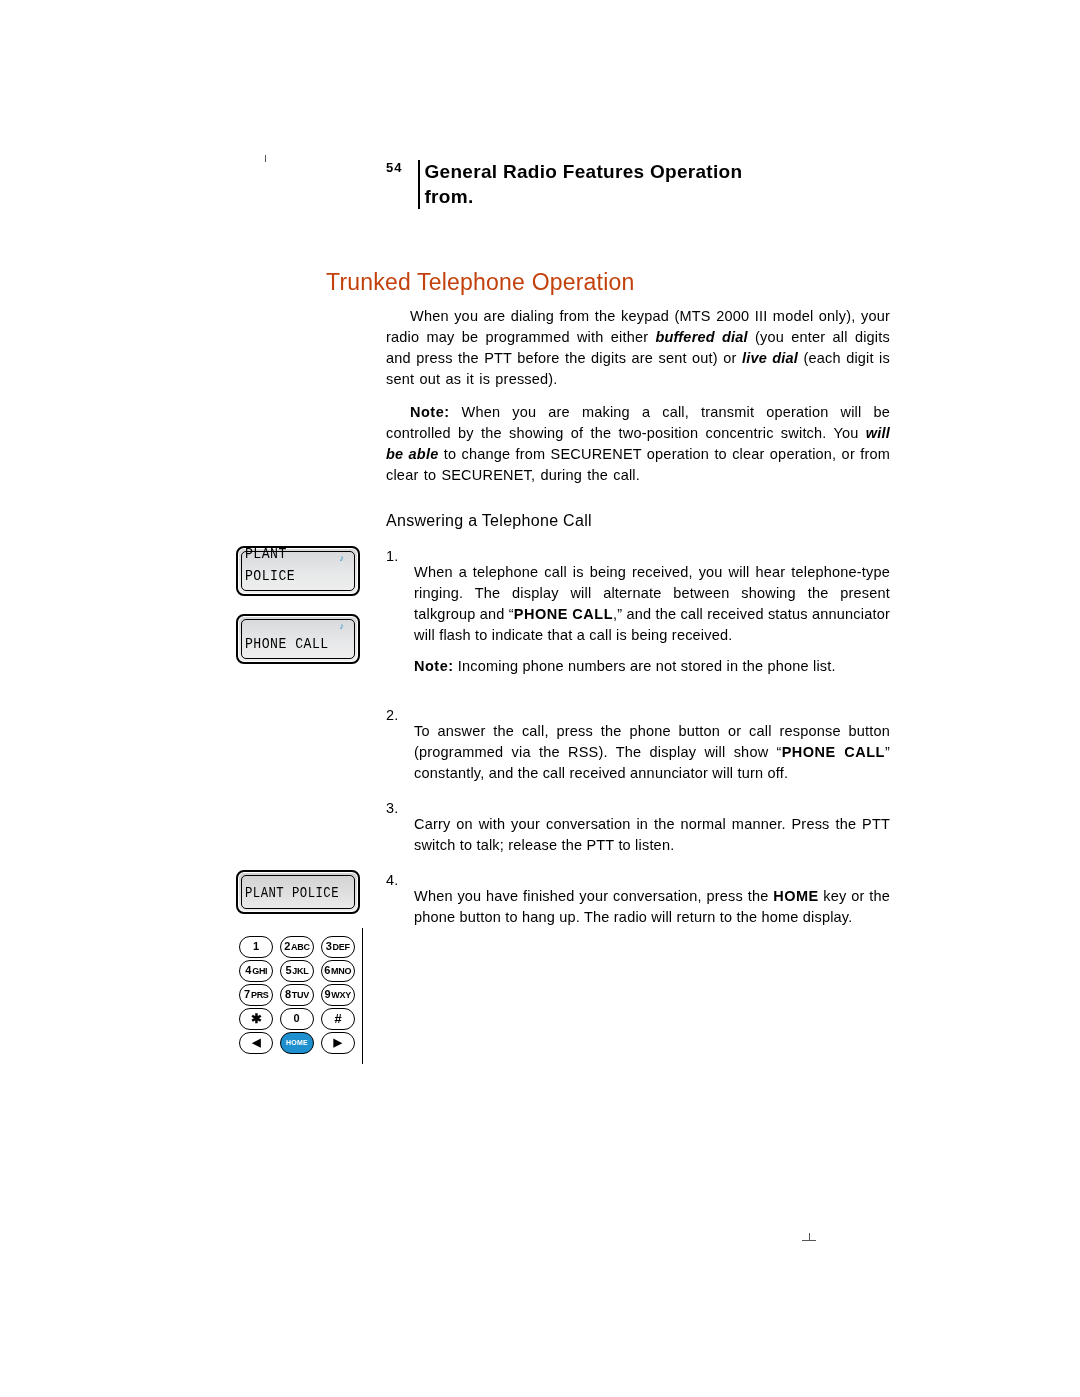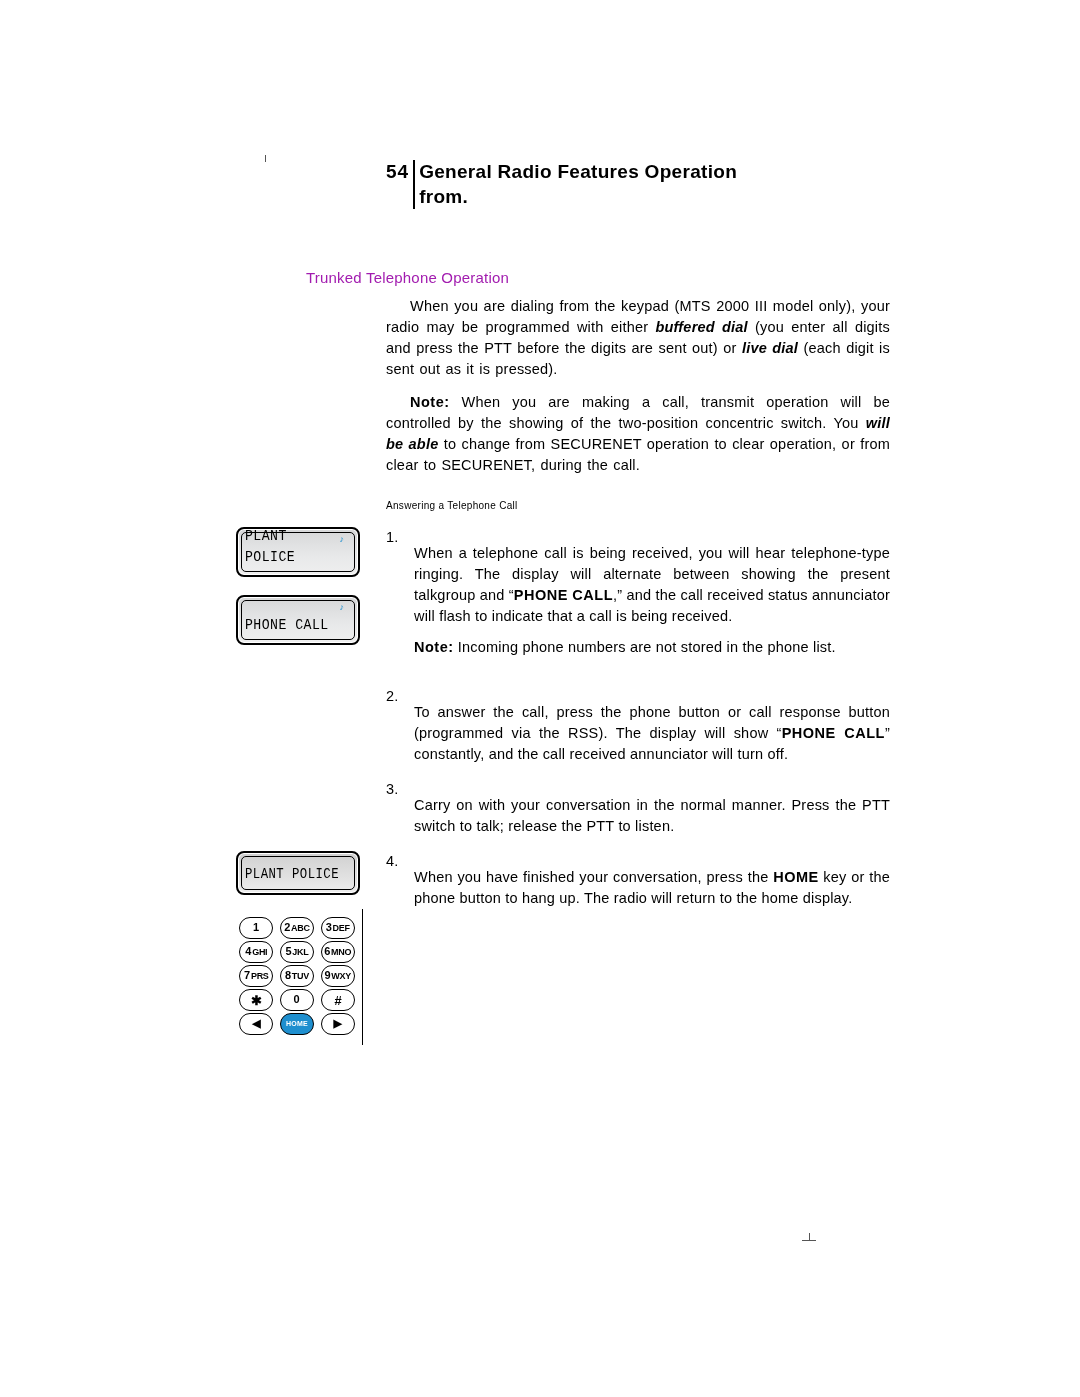--- a/index.html
+++ b/index.html
@@ -17,54 +17,54 @@
     padding: 160px 190px 100px 236px;
   }
   .header {
     display: flex;
     align-items: flex-start;
     margin-bottom: 60px;
     margin-left: 150px;
   }
   .page-num {
     font-weight: bold;
-    font-size: 19px;
+    font-size: 13px;
     letter-spacing: 1px;
-    padding-right: 4px;
+    padding-right: 16px;
     line-height: 1.3;
   }
   .vline {
     width: 2px;
     background: #000;
     align-self: stretch;
     min-height: 48px;
   }
   .header-title {
     font-weight: bold;
     font-size: 19px;
     padding-left: 4px;
     line-height: 1.3;
     letter-spacing: 0.3px;
   }
   .section-title {
-    color: #a21caf;
-    font-size: 15px;
-    margin-left: 70px;
+    color: #c2410c;
+    font-size: 23px;
+    margin-left: 90px;
     margin-bottom: 10px;
     letter-spacing: 0.2px;
   }
   .body-col {
     margin-left: 150px;
     font-size: 14.5px;
     line-height: 1.45;
     text-align: justify;
   }
   .body-col p { margin: 0 0 12px 0; letter-spacing: 0.2px; word-spacing: 1px; }
   .body-col .indent { text-indent: 24px; }
-  .subhead { font-size: 10px; margin: 22px 0 14px 0; letter-spacing: 0.3px; }
+  .subhead { font-size: 16px; margin: 22px 0 14px 0; letter-spacing: 0.3px; }
   .row {
     display: flex;
     align-items: flex-start;
     margin-bottom: 14px;
   }
   .row .fig {
     width: 150px;
     flex: 0 0 150px;
     margin-left: -150px;
     padding-right: 16px;

